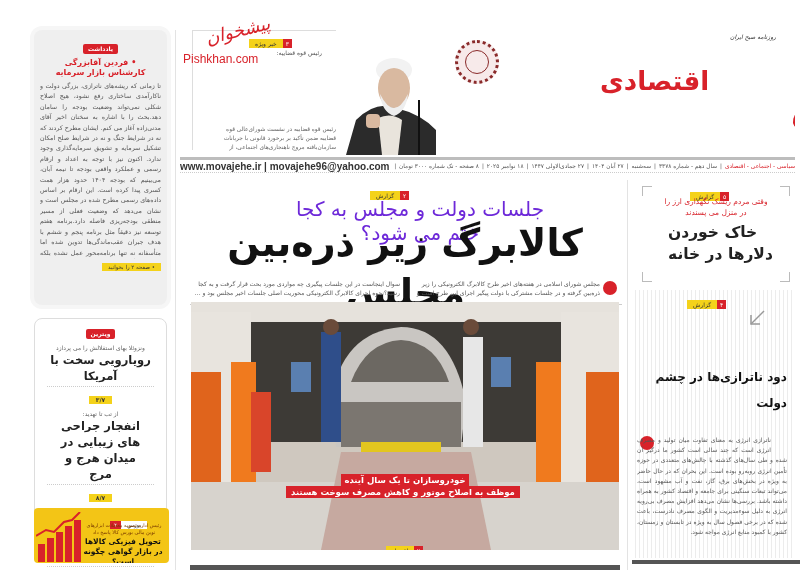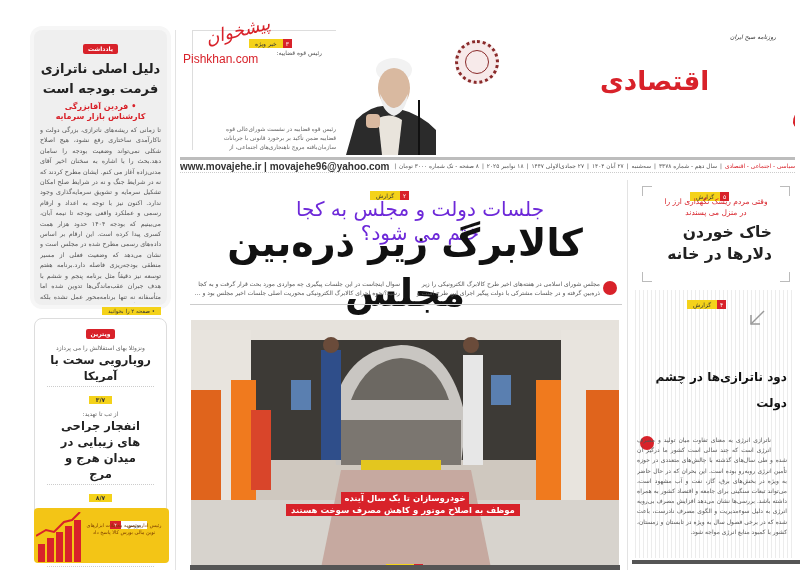--- a/index.html
+++ b/index.html
@@ -77,35 +77,35 @@
 
   
   .main-tag { left: 370px; top: 183px; }
   .main-sub { left: 290px; top: 197px; width: 260px; text-align: center; font-size: 20px; color: #6d28d9; }
   .main-title { left: 190px; top: 218px; width: 430px; text-align: center; font-size: 38px; font-weight: bold; color: #111; letter-spacing: -0.5px; line-height: 50px; }
   .main-lede { top: 279px; font-size: 6px; line-height: 9px; color: #555; text-align: right; }
   .main-bullet { left: 603px; top: 281px; width: 14px; height: 14px; border-radius: 50%; background: #d8222a; }
   .rule-h { left: 190px; top: 304px; width: 432px; height: 1px; background: #ccc; }
 
   
-  .hero { left: 191px; top: 320px; width: 428px; height: 248px; overflow: hidden; background: #d6d0c8; }
+  .hero { left: 191px; top: 302px; width: 428px; height: 248px; overflow: hidden; background: #d6d0c8; }
   .hero-caption-red { position: absolute; background: #d8222a; color: #fff; font-weight: bold; text-align: center; }
   .hero-cap1 { left: 150px; top: 172px; width: 128px; font-size: 8.5px; line-height: 12px; }
   .hero-cap2 { left: 95px; top: 184px; width: 234px; font-size: 8.5px; line-height: 12px; }
   .hero-title { position: absolute; left: 0; top: 200px; width: 428px; text-align: center; font-size: 21px; font-weight: bold; color: #fff; text-shadow: 0 0 3px #000, 0 0 2px #000, 1px 1px 1px #000; }
   .hero-tag { position: absolute; left: 195px; top: 236px; }
   .bottom-rule { left: 190px; top: 565px; width: 430px; height: 5px; background: #555; }
 
   
   .col-divider-right { left: 627px; top: 180px; width: 1px; height: 390px; background: #e3e3e3; }
   .r1 { left: 642px; top: 184px; width: 148px; height: 98px; }
   .corner { position: absolute; width: 10px; height: 10px; border-color: #bbb; border-style: solid; }
   .r1-tag { position: absolute; left: 48px; top: 0; }
   .r1-kicker { position: absolute; left: 0; top: 12px; width: 148px; text-align: center; font-size: 7.5px; line-height: 11px; color: #d8222a; }
-  .r1-title { position: absolute; left: 0; top: 37px; width: 148px; text-align: right; font-size: 15.5px; font-weight: bold; line-height: 22px; color: #222; }
+  .r1-title { position: absolute; left: 8px; top: 37px; width: 148px; text-align: left; font-size: 15.5px; font-weight: bold; line-height: 22px; color: #222; }
 
   .r2 { left: 632px; top: 290px; width: 160px; height: 268px;
         background: repeating-linear-gradient(90deg, #ffffff 0 3px, #ececec 3px 4px); }
   .r2-tag { position: absolute; left: 55px; top: 2px; }
   .r2-arrow { position: absolute; left: 117px; top: 20px; width: 16px; height: 16px; }
   .r2-kicker { position: absolute; right: 5px; top: 45px; width: 140px; text-align: right; font-size: 8px; line-height: 12px; color: #d8222a; font-weight: bold; }
   .r2-title { position: absolute; right: 5px; top: 74px; width: 150px; text-align: right; font-size: 12px; font-weight: bold; line-height: 26px; color: #111; }
   .r2-bullet { position: absolute; right: 138px; top: 146px; width: 14px; height: 14px; border-radius: 50%; background: #d8222a; }
   .r2-body { position: absolute; right: 5px; top: 145px; width: 150px; text-align: justify; font-size: 6px; line-height: 10.2px; color: #555; }
   .r2-body::before { content: ""; float: right; width: 16px; height: 18px; }
@@ -113,21 +113,20 @@
 
   .logo-svg text { font-family: "DejaVu Sans", sans-serif; }
 </style>
 </head>
 <body>
 
 <div class="abs col-divider-left"></div>
 
 <div class="abs note-card">
   <span class="red-tag">یادداشت</span>
-  <div class="note-title">دلیل اصلی ناترازی فرمت بودجه است</div>
   <div class="note-author">• فردین آقابزرگی</div>
   <div class="note-author" style="margin-top:0">کارشناس بازار سرمایه</div>
   <div class="note-body" style="height:178px;overflow:hidden">تا زمانی که ریشه‌های ناترازی، بزرگی دولت و ناکارآمدی ساختاری رفع نشود، هیچ اصلاح شکلی نمی‌تواند وضعیت بودجه را سامان دهد.بحث را با اشاره به سخنان اخیر آقای مدنی‌زاده آغاز می کنم. ایشان مطرح کردند که نه در شرایط جنگ و نه در شرایط صلح امکان تشکیل سرمایه و تشویق سرمایه‌گذاری وجود ندارد. اکنون نیز با توجه به اعداد و ارقام رسمی و عملکرد واقعی بودجه تا نیمه آبان، می‌بینیم که بودجه ۱۴۰۴ حدود هزار همت کسری پیدا کرده است. این ارقام بر اساس داده‌های رسمی مطرح شده در مجلس است و نشان می‌دهد که وضعیت فعلی از مسیر منطقی بودجه‌ریزی فاصله دارد.برنامه هفتم توسعه نیز دقیقاً مثل برنامه پنجم و ششم با هدف جبران عقب‌ماندگی‌ها تدوین شده اما متأسفانه نه تنها برنامه‌محور عمل نشده بلکه من شخصاً اعتقادی ندارم که با بازی با اعداد در ابتدای سال بتوان مشکلات ساختاری را حل کرد.</div>
   <span class="yellow-more">• صفحه ۲ را بخوانید</span>
 </div>
 
 <div class="abs brief-card">
   <span class="red-tag">ویترین</span>
   <div>
     <div class="brief-kicker">ونزوئلا بهای استقلالش را می پردازد</div>
@@ -155,20 +154,21 @@
     <rect x="11" y="26" width="7" height="24" fill="#d8222a"></rect>
     <rect x="20" y="20" width="7" height="30" fill="#d8222a"></rect>
     <rect x="29" y="14" width="7" height="36" fill="#d8222a"></rect>
     <rect x="38" y="8" width="7" height="42" fill="#d8222a"></rect>
     <polyline points="0,24 10,18 18,20 28,10 36,8 44,0" fill="none" stroke="#d8222a" stroke-width="2"></polyline>
   </svg>
   <div class="ad-tag">
     <span class="k">بورس</span><span class="n">۲</span>
   </div>
   <div class="ad-kicker">رئیس اداره تسویه معاملات ابزارهای نوین مالی بورس کالا پاسخ داد</div>
+  <div class="ad-title">تحویل فیزیکی کالاها در بازار گواهی چگونه است؟</div>
 </div>
 
 <div class="abs top-story">
   <div class="top-tag">
     <span class="num-tag">۳</span><span class="yel-tag">خبر ویژه</span>
   </div>
   <div class="top-kicker">رئیس قوه قضاییه:</div>
   <div class="top-bullet"></div>
   <div class="top-body" style="top:94px;height:26px;overflow:hidden;right:96px">رئیس قوه قضاییه در نشست شورای‌عالی قوه قضاییه ضمن تأکید بر برخورد قانونی با جریانات سازمان‌یافته مروج ناهنجاری‌های اجتماعی، از اقدامات دادستان‌ها در این زمینه قدردانی کرد و خواستار تسریع در اجرای این رویکرد شد.</div>
 </div>

